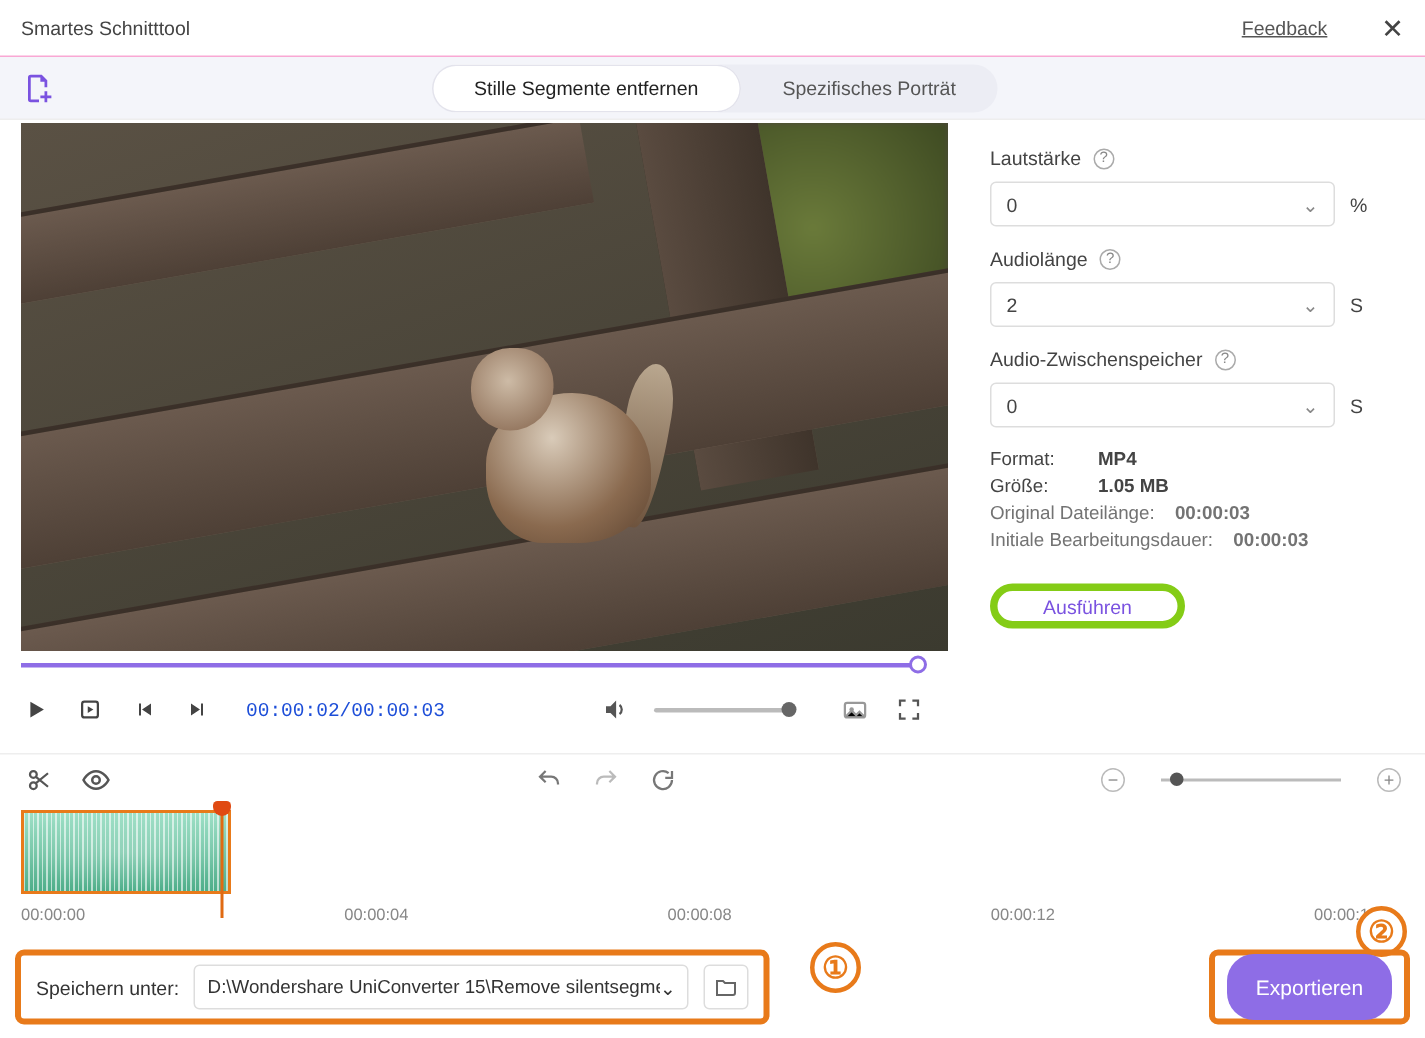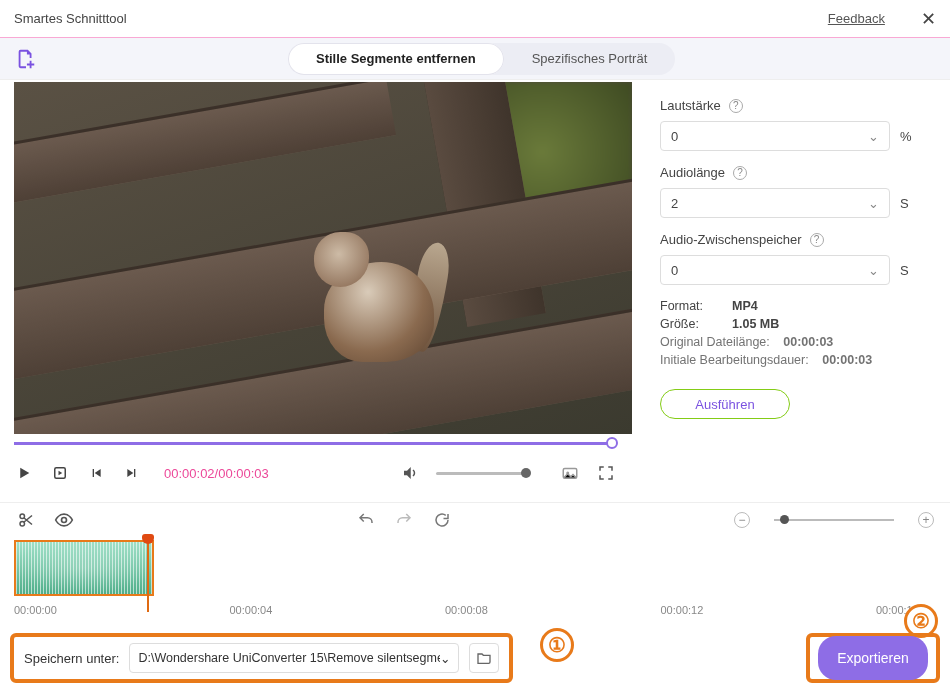--- a/index.html
+++ b/index.html
@@ -5,56 +5,56 @@
   * { box-sizing: border-box; margin: 0; padding: 0; font-family: -apple-system, BlinkMacSystemFont, "Segoe UI", Arial, sans-serif; }
   html, body { width: 950px; height: 692px; background: #fff; overflow: hidden; }
   .titlebar { height: 38px; display: flex; align-items: center; padding: 0 14px; border-bottom: 1px solid #f9a8d4; font-size: 13px; color: #444; }
   .titlebar .spacer { flex: 1; }
   .titlebar .feedback { text-decoration: underline; color: #555; margin-right: 36px; font-size: 13px; }
   .titlebar .closex { font-size: 18px; color: #444; cursor: pointer; }
   .toolrow { height: 42px; background: #f4f5fa; display: flex; align-items: center; padding: 0 14px; border-bottom: 1px solid #eee; }
   .addfile { width: 24px; height: 24px; display:flex; align-items:center; justify-content:center; }
   .tabs { margin-left: 250px; display:flex; background:#ecedf4; border-radius: 18px; height: 32px; align-items:center; }
   .tab { padding: 0 28px; height: 32px; line-height: 32px; font-size: 13px; color:#555; border-radius:18px; cursor:pointer; }
-  .tab.active { background:#fff; color:#222; box-shadow: 0 0 0 1px #e3e3ec inset; font-weight:700; }
+  .tab.active { background:#fff; color:#222; box-shadow: 0 0 0 1px #e3e3ec inset; font-weight:400; }
   .mainrow { display:flex; height: 422px; }
   .leftcol { width: 630px; padding: 0; display:flex; flex-direction:column; }
   .preview { width: 618px; height: 352px; margin-left:14px; margin-top:2px; background: linear-gradient(160deg,#5a5144,#3b3a2f); position:relative; overflow:hidden; }
   
   .plank { position:absolute; background: linear-gradient(180deg,#6b5a4e,#4e4036); border-top:3px solid rgba(0,0,0,0.25); }
   .plank.p1 { left:-40px; top:30px; width:420px; height:60px; transform:rotate(-10deg); }
   .plank.p2 { left:-60px; top:150px; width:760px; height:90px; transform:rotate(-10deg); }
   .plank.p3 { left:-60px; top:280px; width:760px; height:80px; transform:rotate(-10deg); }
   .plank.pv { left:430px; top:-20px; width:80px; height:260px; transform:rotate(-10deg); background:linear-gradient(90deg,#5a4b40,#3f342b); }
   .animal { position:absolute; left:300px; top:140px; width:130px; height:150px; }
   .animal .body { position:absolute; left:10px; top:40px; width:110px; height:100px; background: radial-gradient(ellipse at 40% 30%, #d9cbb9, #8a6a4f 60%, #5c4330); border-radius: 60% 55% 50% 40% / 55% 60% 45% 50%; }
   .animal .head { position:absolute; left:0; top:10px; width:55px; height:55px; background: radial-gradient(circle at 45% 40%, #cdbba6, #83624a); border-radius:50% 45% 55% 50%; }
   .animal .tail { position:absolute; left:100px; top:20px; width:30px; height:110px; background: linear-gradient(180deg,#b9a78f,#6e533d); border-radius: 50% 50% 40% 40% / 30% 30% 60% 60%; transform:rotate(10deg); }
   .greenbg { position:absolute; right:0; top:0; width:180px; height:140px; background: radial-gradient(circle,#6a7a3a,#3e4a22); filter:blur(2px); }
   .seekbar { height: 14px; margin: 2px 14px 0 14px; position:relative; }
   .seektrack { position:absolute; left:0; right:0; top:6px; height:3px; background:#8e6de6; }
   .seekknob { position:absolute; right:-2px; top:1px; width:12px; height:12px; border-radius:50%; background:#fff; border:2px solid #8e6de6; }
   .controls { height: 46px; display:flex; align-items:center; padding: 0 14px; gap: 16px; color:#555; }
   .ctrlicon { width:20px; height:20px; display:flex; align-items:center; justify-content:center; cursor:pointer; }
-  .timecode { font-size: 13px; color:#ec4899; margin-left:6px; }
+  .timecode { font-size: 13px; color:#1d4ed8; margin-left:6px;font-family:Liberation Mono, monospace; }
   .volslider { width: 90px; height:3px; background:#bbb; position:relative; border-radius:2px; }
   .volslider::after { content:""; position:absolute; right:-5px; top:-4px; width:10px; height:10px; border-radius:50%; background:#666; }
   .rightcol { flex:1; padding: 12px 20px 0 30px; font-size:13px; color:#444; }
   .rlabel { display:flex; align-items:center; gap:8px; margin-top:6px; }
   .helpq { width:14px; height:14px; border:1px solid #aaa; border-radius:50%; font-size:10px; display:flex; align-items:center; justify-content:center; color:#888; }
   .selectrow { display:flex; align-items:center; gap:10px; margin:8px 0 14px; }
   .selectbox { flex:0 0 230px; height:30px; border:1px solid #ddd; border-radius:4px; display:flex; align-items:center; padding:0 10px; justify-content:space-between; cursor:pointer; font-size:13px; }
   .selectbox .chev { color:#888; }
   .unitcell { width:20px; }
   .metarow { display:flex; gap:26px; font-size:12.5px; color:#444; margin-top:4px; }
   .metarow .k { min-width:46px; }
   .metarow .v { font-weight:700; }
   .metaline { font-size:12.5px; color:#737373; margin-top:4px; }
   .metaline .v { font-weight:700; margin-left:10px; }
-  .runbtn { margin-top: 22px; width: 130px; height: 30px; border:1px solid #84cc16; color:#7a52e0; background:#fff; border-radius:16px; font-size:13px; cursor:pointer; }
+  .runbtn { margin-top: 22px; width: 130px; height: 30px; border:5px solid #84cc16; color:#7a52e0; background:#fff; border-radius:16px; font-size:13px; cursor:pointer; }
   .editrow { height: 34px; border-top:1px solid #eee; display:flex; align-items:center; padding: 0 16px; gap: 18px; color:#555; }
   .editrow .gap { flex:1; }
   .zoomslider { width:120px; height:2px; background:#bbb; position:relative; margin: 0 6px; }
   .zoomslider .zk { position:absolute; left:6px; top:-4px; width:9px; height:9px; border-radius:50%; background:#555; }
   .timeline { padding: 4px 0 0 0; position:relative; }
   .clip { margin-left:14px; width:140px; height:56px; border:2px solid #e87a1a; background: linear-gradient(180deg,#9fe0c7,#4fae8a); position:relative; overflow:hidden; }
   .wave { position:absolute; inset:0; background:
     repeating-linear-gradient(90deg, rgba(255,255,255,0.6) 0 1px, transparent 1px 3px),
     radial-gradient(ellipse at 50% 50%, rgba(255,255,255,0.2), transparent 70%);
     mix-blend-mode: screen; }

